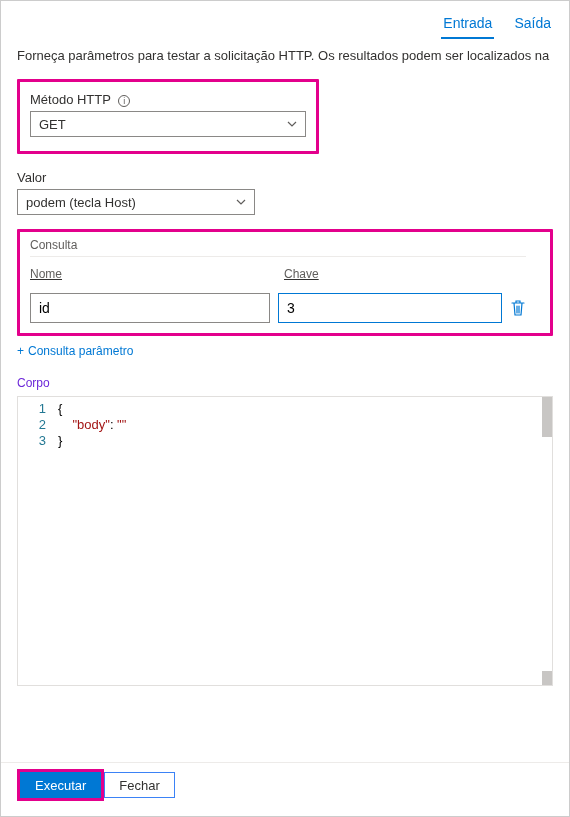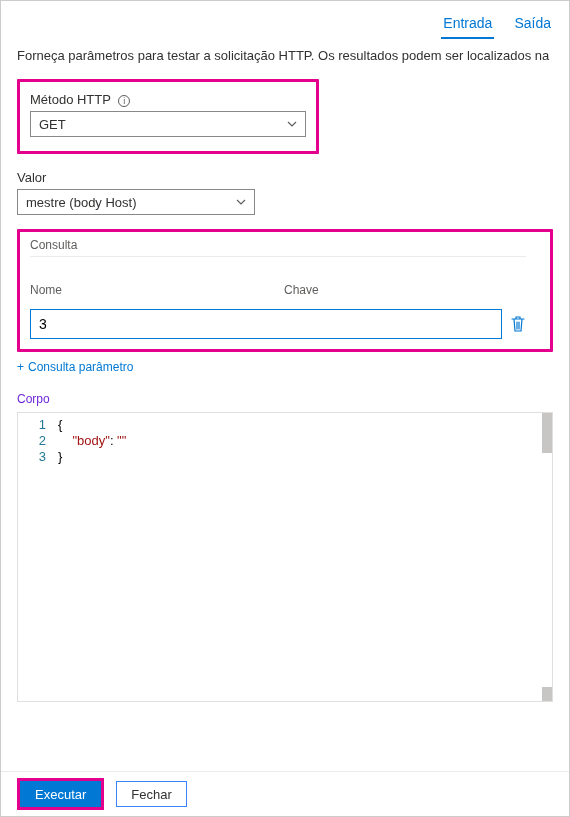--- a/index.html
+++ b/index.html
@@ -31,21 +31,21 @@
   .chev { width:10px; height:10px; }
   .chev svg { display:block; }
   
   .method-box { padding:10px 10px 14px 10px; display:inline-block; }
   .method-box .select { width:276px; }
   
   .key-select { width:238px; }
   
   .query-box { padding:6px 24px 10px 10px; margin-top:14px; }
   .query-header { font-size:12px; color:#605e5c; }
-  .row-labels { display:flex; margin-top:26px; }
+  .row-labels { display:flex; margin-top:10px;text-decoration:underline; }
   .row-labels .col { font-size:12px; color:#605e5c; }
   .row-labels .col.name { width:254px; }
   .row-labels .col.value { flex:1; }
   .param-row { display:flex; align-items:center; margin-top:12px; gap:8px; }
   .textfield { height:30px; border:1px solid #8a8886; padding:0 8px; font-size:14px; outline:none; }
   .textfield.name { width:240px; }
   .textfield.value { flex:1; border:1px solid #0078d4; }
   .trash { width:16px; height:18px; color:#0078d4; cursor:pointer; }
   .link-btn { color:#0078d4; font-size:12px; cursor:pointer; margin-top:8px; display:inline-block; }
   .plus { color:#0078d4; margin-right:4px; }
@@ -66,23 +66,23 @@
   .code { padding:4px 0 0 4px; flex:1; line-height:16px; white-space:pre; color:#000; }
   .brace { color:#000; }
   .key-str { color:#a31515; }
   .val-str { color:#a31515; }
   .colon { color:#000; }
   .editor .vscroll { position:absolute; right:0; top:0; width:10px; height:100%; background:transparent; }
   .editor .vscroll .thumb-top { position:absolute; top:0; right:0; width:10px; height:40px; background:#c8c6c4; }
   .editor .vscroll .thumb-bot { position:absolute; bottom:0; right:0; width:10px; height:14px; background:#c8c6c4; }
   
   .footer {
-    position:absolute; left:0; bottom:0; width:100%; height:45px;
+    position:absolute; left:0; bottom:9px; width:100%; height:45px;
     border-top:1px solid #edebe9; background:#fff;
-    display:flex; align-items:center; gap:12px; padding:0 16px;
+    display:flex; align-items:center; padding:0 16px;
   }
   .btn-primary-wrap { border:3px solid #e3008c; display:inline-flex; }
   .btn { height:26px; padding:0 14px; font-size:13px; cursor:pointer; display:inline-flex; align-items:center; justify-content:center; }
   .btn-primary { background:#0078d4; color:#fff; border:1px solid #0078d4; }
   .btn-secondary { background:#fff; color:#323130; border:1px solid #3b82f6; }
 </style>
 </head>
 <body>
 
 <div class="content">
@@ -109,38 +109,39 @@
             </svg>
         </span>
       </div>
     </div>
   </div>
 
   
   <div class="section">
     <span class="label">Valor</span>
     <div class="select key-select">
-      <span>mestre (body Host)</span>
+      <span>podem (tecla Host)</span>
       <span class="chev">
         <svg viewBox="0 0 10 10" width="10" height="10">
             <path d="M1 3 L5 7 L9 3" stroke="#605e5c" stroke-width="1.2" fill="none"></path>
           </svg>
       </span>
     </div>
   </div>
 
   
   <div class="hl-red query-box">
     <div class="query-header">Consulta</div>
     <div class="divider"></div>
     <div class="row-labels">
       <div class="col name">Nome</div>
       <div class="col value">Chave</div>
     </div>
     <div class="param-row">
+      <input class="textfield name" value="id" style="">
       <input class="textfield value" value="3" style="">
       <span class="trash">
         <svg viewBox="0 0 16 18" width="16" height="18">
             <path d="M2 4h12M6 4V2h4v2M4 4l1 12h6l1-12M7 7v7M9 7v7" stroke="#0078d4" stroke-width="1.2" fill="none" stroke-linecap="round"></path>
           </svg>
       </span>
     </div>
   </div>
   <span class="link-btn">
     <span class="plus">+</span><span>Consulta parâmetro</span>

